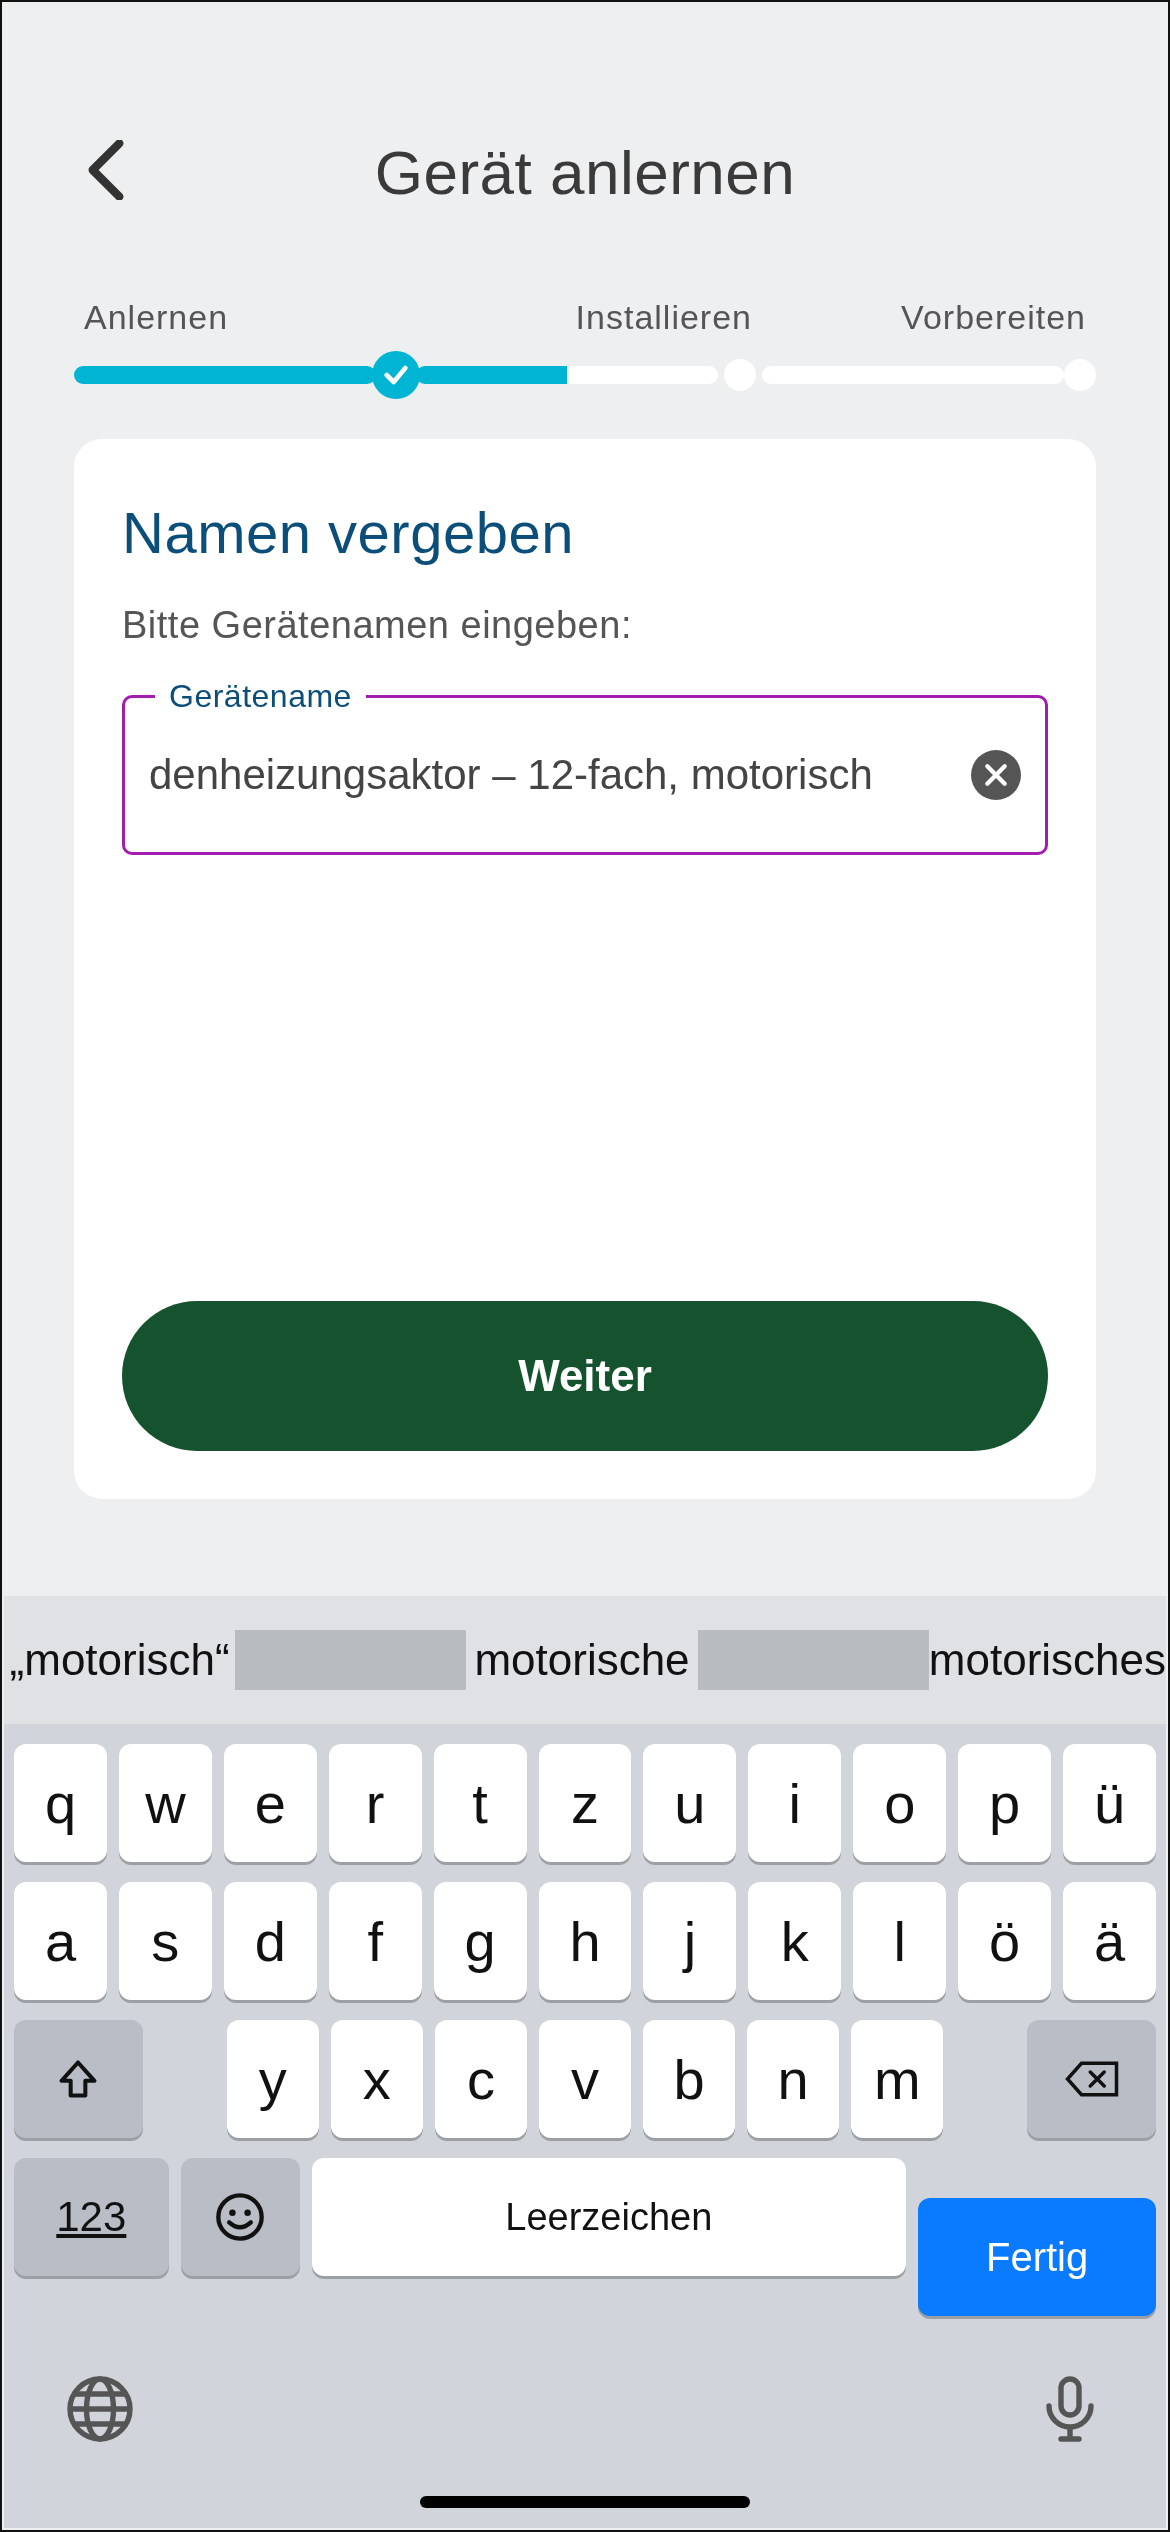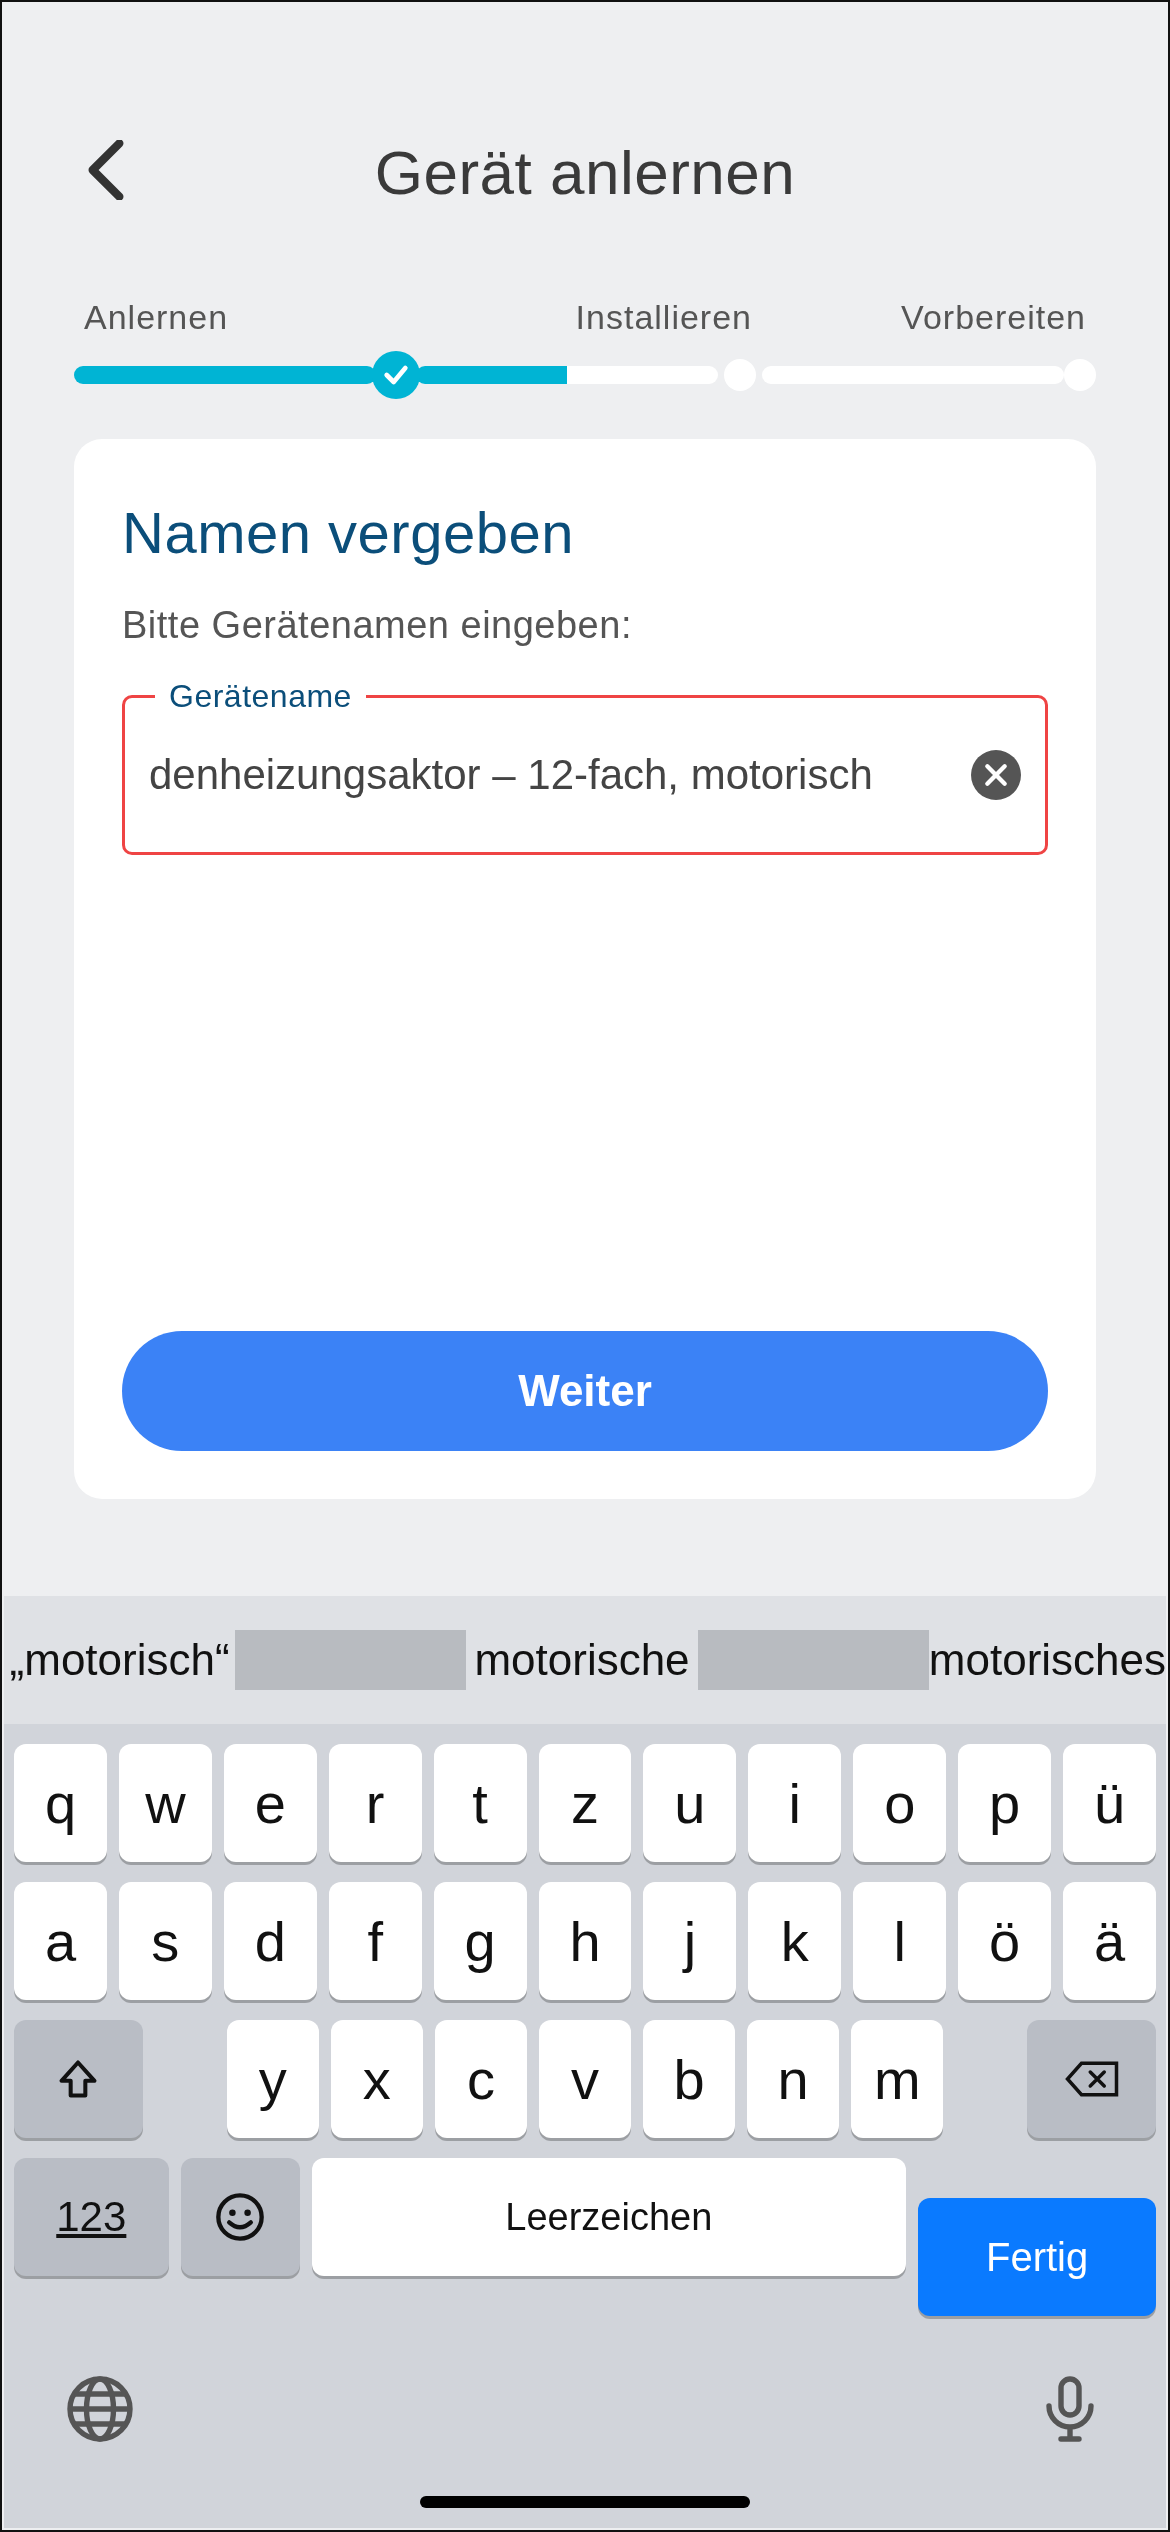--- a/index.html
+++ b/index.html
@@ -34,27 +34,27 @@
   .bar2a { height:18px; border-radius:9px 0 0 9px; background:#00b4d4; width:50%; }
   .bar2b { height:18px; border-radius:0 9px 9px 0; background:#fff; width:50%; }
   .dot { width:32px; height:32px; border-radius:50%; background:#fff; margin:0 6px;}
   .bar3 { flex:1; background:#fff; }
   .dot2 { width:32px; height:32px; border-radius:50%; background:#fff;}
 
   
   .card { background:#fff; border-radius:28px; margin-top:40px; padding: 60px 48px 48px 48px; height: 1060px; display:flex; flex-direction:column;}
   .card-title { font-size:58px; color:#0b4e7a; font-weight:400; letter-spacing:0.5px;}
   .card-sub { font-size:38px; color:#555; margin-top:38px; letter-spacing:0.5px;}
-  .field { margin-top: 48px; border: 3px solid #ef4444; border-radius:10px; height:160px; position:relative; display:flex; align-items:center; padding: 0 24px;}
+  .field { margin-top: 48px; border: 3px solid #a21caf; border-radius:10px; height:160px; position:relative; display:flex; align-items:center; padding: 0 24px;}
   .field-label { position:absolute; top:-20px; left:30px; background:#fff; padding:0 14px; font-size:32px; color:#0b4e7a; letter-spacing:0.5px;}
   .field input { flex:1; border:none; outline:none; font-size:42px; color:#444; background:transparent; min-width:0;}
   .clear-btn { width:50px; height:50px; border-radius:50%; background:#555; display:flex; align-items:center; justify-content:center; flex:0 0 auto; margin-left:20px;}
   .clear-btn svg { width:26px; height:26px; }
   .spacer { flex:1; }
-  .primary-btn { background:#3b82f6; color:#fff; font-size:44px; font-weight:700; height:120px; border-radius:75px; display:flex; align-items:center; justify-content:center;margin-top:36px; }
+  .primary-btn { background:#14532d; color:#fff; font-size:44px; font-weight:700; height:150px; border-radius:75px; display:flex; align-items:center; justify-content:center;margin-top:36px; }
 
   
   .keyboard { position:absolute; bottom:2px; left:2px; right:2px; background:#d1d4da; padding-bottom: 0;}
   .suggest { display:flex; height:128px; align-items:center; background:#dfe1e5;}
   .suggest div { flex:1; text-align:center; font-size:44px; color:#111; }
   .sep { width:2px; height:60px; background:#b8bbc0; flex:0 0 auto;}
   .krow { display:flex; gap:12px; padding: 0 10px; margin-top:20px;}
   .key { flex:1; background:#fff; border-radius:12px; height:118px; display:flex; align-items:center; justify-content:center; font-size:56px; color:#111; box-shadow: 0 3px 0 rgba(0,0,0,0.25);}
   .key.fn { background:#b9bdc5; }
   .key.wide { flex: 1.4; }

